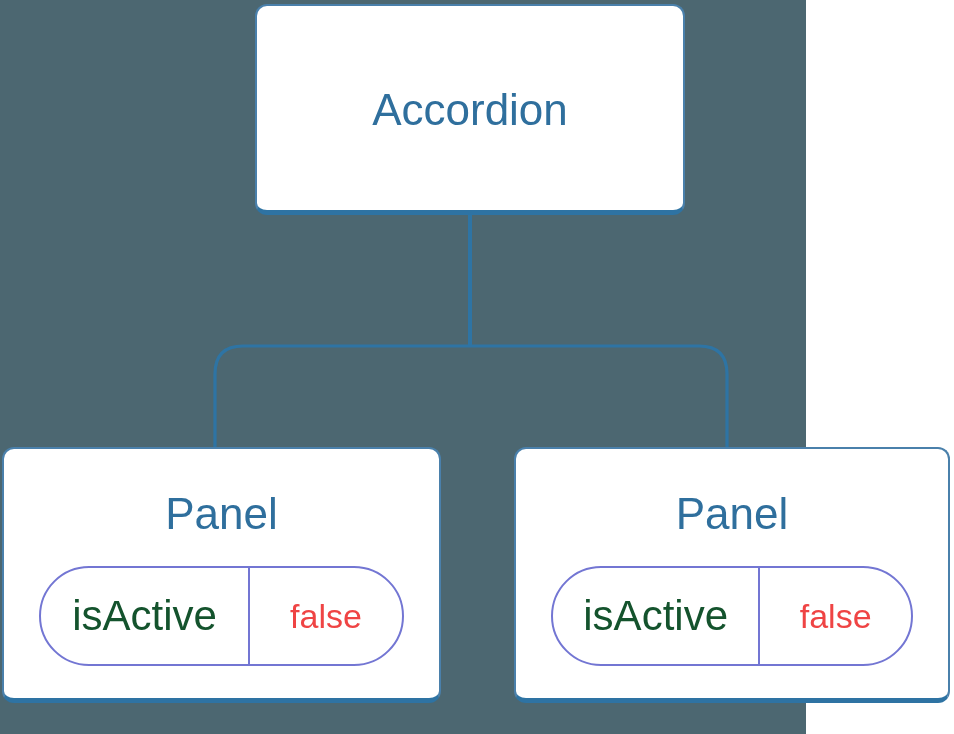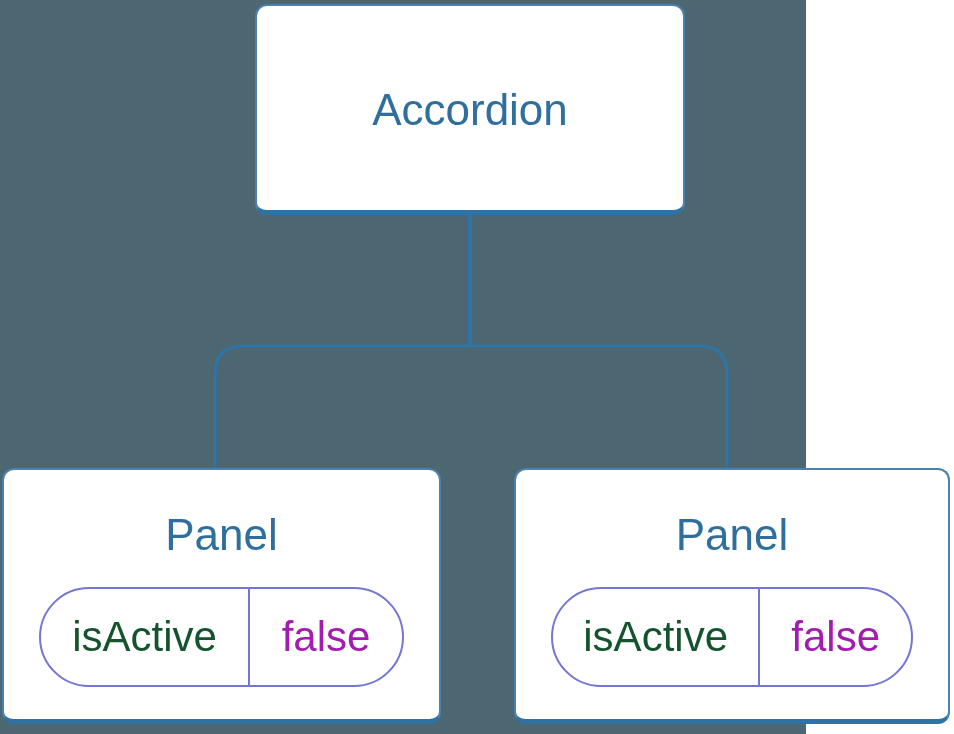--- a/index.html
+++ b/index.html
@@ -23,21 +23,21 @@
     display: flex; align-items: center; justify-content: center;
   }
   .node-title {
     color: #2f6f9d;
     font-size: 44px;
     line-height: 50px;
     text-align: center;
   }
   #root-node .node-title { padding-top: 4px; }
   .panel-node {
-    top: 468px; width: 439px; height: 256px;
+    top: 447px; width: 439px; height: 256px;
     display: flex; flex-direction: column; align-items: center;
     padding-top: 40px;
   }
   #panel-left { left: 2px; }
   #panel-right { left: 514px; width: 436px; }
   .state-pill {
     margin-top: 27px;
     width: calc(100% - 70px);
     height: 100px;
     border: 2px solid #7376d3;
@@ -47,21 +47,21 @@
   }
   .state-key {
     flex: 0 0 57.9%;
     border-right: 2px solid #7376d3;
     display: flex; align-items: center; justify-content: center;
     color: #14532d; font-size: 42px;
   }
   .state-value {
     flex: 1 1 auto;
     display: flex; align-items: center; justify-content: center;
-    color: #a21caf; font-size: 42px;
+    color: #ef4444; font-size: 34px;
   }
 </style>
 </head>
 <body>
 
 <div id="canvas">
 
   <svg id="connectors" width="954" height="734" viewBox="0 0 954 734">
     <path d="M470 213 L470 346" fill="none" stroke="#2e74a4" stroke-width="4"></path>
     <path d="M215 472 L215 374 Q215 346 243 346 L699 346 Q727 346 727 374 L727 472" fill="none" stroke="#2e74a4" stroke-width="3.2"></path>

